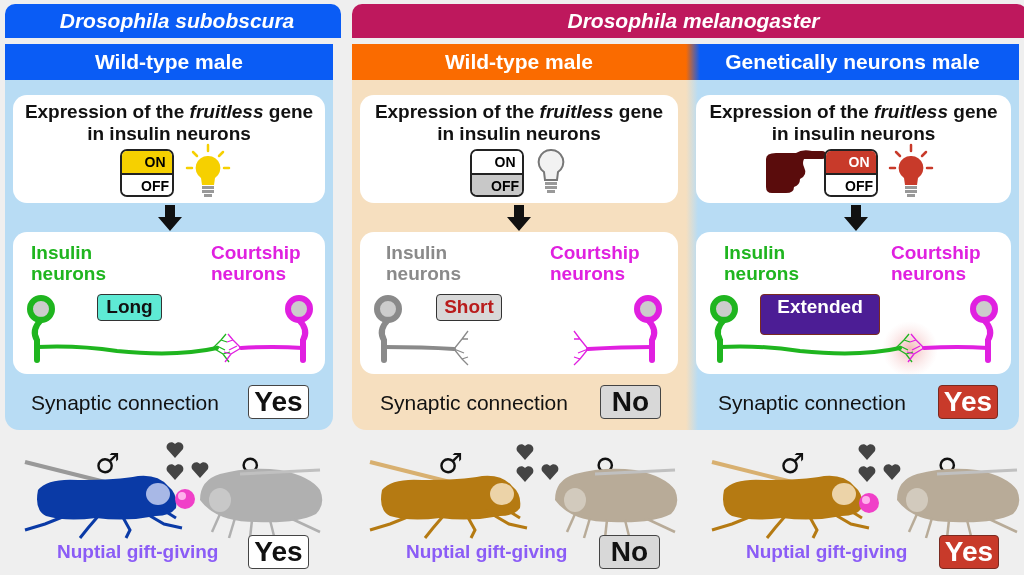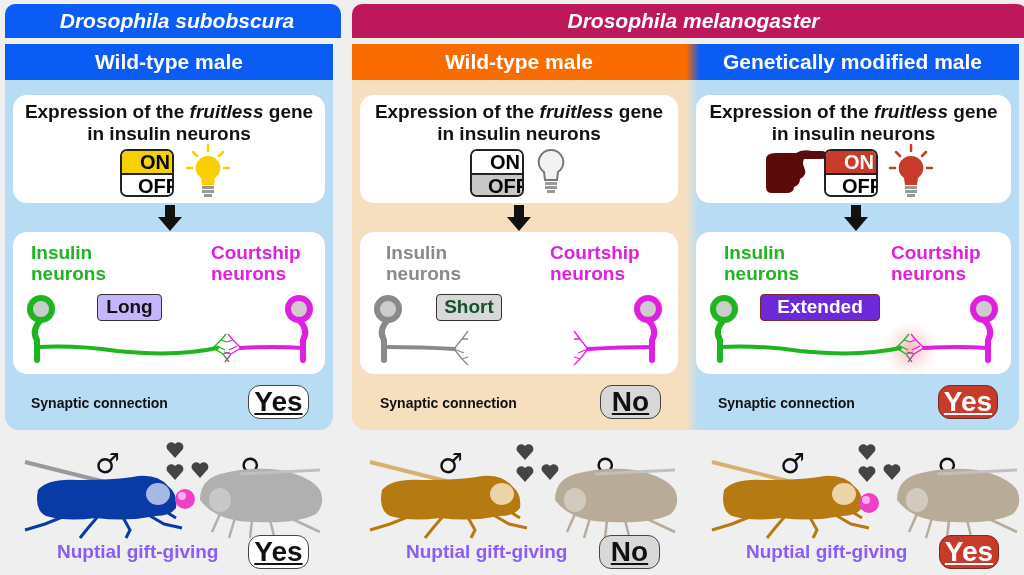--- a/index.html
+++ b/index.html
@@ -4,26 +4,26 @@
 <style>
   html,body{margin:0;padding:0;}
   body{width:1024px;height:575px;background:#efefef;position:relative;overflow:hidden;font-family:"Liberation Sans",sans-serif;}
   .hdr{position:absolute;color:#fff;font-weight:bold;text-align:center;font-size:21px;line-height:34px;}
   .species{font-style:italic;padding-left:8px;}
   .panel{position:absolute;}
   .whitebox{position:absolute;background:#fff;border-radius:14px;}
   .exp-title{position:absolute;left:0;right:0;text-align:center;font-weight:bold;font-size:19px;line-height:22px;color:#111;}
   .exp-title i{font-style:italic;margin-top:34px;}
   .switch{position:absolute;width:54px;height:48px;border:2px solid #222;border-radius:7px;overflow:hidden;box-sizing:border-box;}
-  .switch .on,.switch .off{height:22px;line-height:22px;text-align:center;font-weight:bold;font-size:20px;padding-left:16px;}
+  .switch .on,.switch .off{height:22px;line-height:22px;text-align:center;font-weight:bold;font-size:14px;padding-left:16px;}
   .switch .on{border-bottom:2px solid #222;}
   .neuron-label{position:absolute;font-weight:bold;font-size:19px;line-height:21px;text-align:left;}
   .tag{position:absolute;font-weight:bold;font-size:19px;line-height:24px;text-align:center;border:1.5px solid #333;border-radius:4px;box-sizing:border-box;}
-  .syn-label{position:absolute;font-weight:bold;font-size:14px;color:#111;line-height:24px;}
-  .answer{position:absolute;font-weight:bold;font-size:28px;line-height:32px;text-align:center;border:1.5px solid #444;border-radius:12px;box-sizing:border-box;text-decoration:underline;}
+  .syn-label{position:absolute;font-weight:normal;font-size:21px;color:#111;line-height:24px;}
+  .answer{position:absolute;font-weight:bold;font-size:28px;line-height:32px;text-align:center;border:1.5px solid #444;border-radius:4px;box-sizing:border-box;}
   .gift-label{position:absolute;font-weight:bold;font-size:19px;color:#8b5cf6;line-height:24px;}
   svg{position:absolute;overflow:visible;}
 </style>
 </head>
 <body>
 
 <div class="hdr species" style="left:5px;top:4px;width:328px;height:34px;background:#0a5cf5;border-radius:10px 10px 0 0;">Drosophila subobscura</div>
 <div class="hdr" style="left:5px;top:44px;width:328px;height:36px;background:#0a5cf5;line-height:36px;">Wild-type male</div>
 <div class="panel" style="left:5px;top:80px;width:328px;height:350px;background:#b8dcf4;border-radius:0 0 14px 14px;">
   <div class="whitebox" style="left:8px;top:15px;width:312px;height:108px;">
@@ -52,21 +52,21 @@
   <svg style="left:152px;top:123px;" width="26" height="30" viewBox="0 0 26 30">
     <polygon points="8,2 18,2 18,14 25,14 13,28 1,14 8,14" fill="#111"></polygon>
   </svg>
   <div class="whitebox" style="left:8px;top:152px;width:312px;height:142px;">
     <div class="neuron-label" style="left:18px;top:10px;width:90px;color:#1fb51f;">
       <span>Insulin</span><br><span>neurons</span>
     </div>
     <div class="neuron-label" style="left:198px;top:10px;width:110px;color:#e020e0;">
       <span>Courtship</span><br><span>neurons</span>
     </div>
-    <div class="tag" style="left:84px;top:62px;width:65px;height:27px;background:#c4b5fd;color:#111;">Long</div>
+    <div class="tag" style="left:84px;top:62px;width:65px;height:27px;background:#5eead4;color:#111;">Long</div>
     <svg style="left:0;top:55px;" width="312" height="85" viewBox="0 0 312 85">
       <g fill="none" stroke="#1fb51f" stroke-width="6" stroke-linecap="round">
         <circle cx="28" cy="22" r="11" fill="#ccc" stroke="#1fb51f" stroke-width="6"></circle>
         <path d="M28 33 q-10 10 -4 20 v 20"></path>
         <path d="M24 60 q40 -2 80 4 q60 6 100 -3" stroke-width="4"></path>
       </g>
       <g fill="none" stroke-width="1.3">
         <path d="M200 61 l8 -8 l5 -6 M208 53 l6 2 M200 61 l10 6 l6 8 M210 67 l7 -2 M204 59 l8 4" stroke="#1fb51f"></path>
         <path d="M228 61 l-8 -8 l-5 -6 M220 53 l-6 2 M228 61 l-10 6 l-6 8 M218 67 l-7 -2 M224 59 l-8 4" stroke="#e020e0"></path>
       </g>
@@ -142,21 +142,21 @@
   <svg style="left:154px;top:123px;" width="26" height="30" viewBox="0 0 26 30">
     <polygon points="8,2 18,2 18,14 25,14 13,28 1,14 8,14" fill="#111"></polygon>
   </svg>
   <div class="whitebox" style="left:8px;top:152px;width:318px;height:142px;">
     <div class="neuron-label" style="left:26px;top:10px;width:90px;color:#8a8a8a;">
       <span>Insulin</span><br><span>neurons</span>
     </div>
     <div class="neuron-label" style="left:190px;top:10px;width:110px;color:#e020e0;">
       <span>Courtship</span><br><span>neurons</span>
     </div>
-    <div class="tag" style="left:76px;top:62px;width:66px;height:27px;background:#d8d8d8;color:#14532d;">Short</div>
+    <div class="tag" style="left:76px;top:62px;width:66px;height:27px;background:#d8d8d8;color:#b91c1c;">Short</div>
     <svg style="left:0;top:55px;" width="318" height="85" viewBox="0 0 318 85">
       <g fill="none" stroke="#8a8a8a" stroke-width="6" stroke-linecap="round">
         <circle cx="28" cy="22" r="11" fill="#ccc" stroke="#8a8a8a" stroke-width="6"></circle>
         <path d="M28 33 q-10 10 -4 20 v 20"></path>
         <path d="M24 60 q40 0 70 2" stroke-width="4"></path>
       </g>
       <g fill="none" stroke="#8a8a8a" stroke-width="1.3">
         <path d="M94 62 l8 -10 l6 -8 M102 52 l6 0 M94 62 l10 4 M94 62 l8 10 l6 6 M102 72 l6 -2"></path>
       </g>
       <g fill="none" stroke="#e020e0" stroke-width="1.3">
@@ -202,21 +202,21 @@
         <path d="M220 78 l-6 20"></path>
         <path d="M237 80 l-2 18"></path>
         <path d="M255 80 l4 16"></path>
         <path d="M275 78 l30 14"></path>
     </g>
   </g>
 </svg>
 <div class="gift-label" style="left:406px;top:540px;">Nuptial gift-giving</div>
 <div class="answer" style="left:599px;top:535px;width:61px;height:34px;background:#d8d8d8;color:#111;">No</div>
 
-<div class="hdr" style="left:686px;top:44px;width:333px;height:36px;background:linear-gradient(to right,#fa6b00 0px,#0a5cf5 14px);line-height:36px;">Genetically modified male</div>
+<div class="hdr" style="left:686px;top:44px;width:333px;height:36px;background:linear-gradient(to right,#fa6b00 0px,#0a5cf5 14px);line-height:36px;">Genetically neurons male</div>
 <div class="panel" style="left:686px;top:80px;width:333px;height:350px;background:linear-gradient(to right,#f6dfbf 0px,#b8dcf4 12px);border-radius:0 0 14px 0;">
   <div class="whitebox" style="left:10px;top:15px;width:315px;height:108px;">
     <div class="exp-title" style="top:6px;">
       <span>Expression of the </span><i>fruitless</i><span> gene</span><br>
       <span>in insulin neurons</span>
     </div>
     <svg style="left:68px;top:56px;" width="62" height="44" viewBox="0 0 62 44">
       <path d="M2 8 q0 -6 10 -6 h20 q6 -4 16 -2 h10 q4 0 4 4 q0 4 -4 4 h-18 q-2 4 0 8 q4 8 -4 12 q0 6 -6 8 q0 6 -8 6 h-14 q-6 0 -6 -6z" fill="#5a0c0c"></path>
     </svg>
     <div class="switch" style="left:128px;top:54px;">
@@ -240,21 +240,21 @@
   <svg style="left:157px;top:123px;" width="26" height="30" viewBox="0 0 26 30">
     <polygon points="8,2 18,2 18,14 25,14 13,28 1,14 8,14" fill="#111"></polygon>
   </svg>
   <div class="whitebox" style="left:10px;top:152px;width:315px;height:142px;">
     <div class="neuron-label" style="left:28px;top:10px;width:90px;color:#1fb51f;">
       <span>Insulin</span><br><span>neurons</span>
     </div>
     <div class="neuron-label" style="left:195px;top:10px;width:110px;color:#e020e0;">
       <span>Courtship</span><br><span>neurons</span>
     </div>
-    <div class="tag" style="left:64px;top:62px;width:120px;height:27px;background:#6d28d9;color:#fff;border-color:#7a2a20;">Extended</div>
+    <div class="tag" style="left:64px;top:62px;width:120px;height:41px;background:#4c1d95;color:#fff;border-color:#7a2a20;">Extended</div>
     <svg style="left:0;top:55px;" width="315" height="85" viewBox="0 0 315 85">
       <defs>
         <radialGradient id="glow" cx="50%" cy="50%" r="50%">
           <stop offset="0%" stop-color="#f0b0b0" stop-opacity="0.9"></stop>
           <stop offset="100%" stop-color="#f8d8d8" stop-opacity="0"></stop>
         </radialGradient>
       </defs>
       <circle cx="214" cy="62" r="28" fill="url(#glow)"></circle>
       <g fill="none" stroke="#1fb51f" stroke-width="6" stroke-linecap="round">
         <circle cx="28" cy="22" r="11" fill="#ccc" stroke="#1fb51f" stroke-width="6"></circle>

